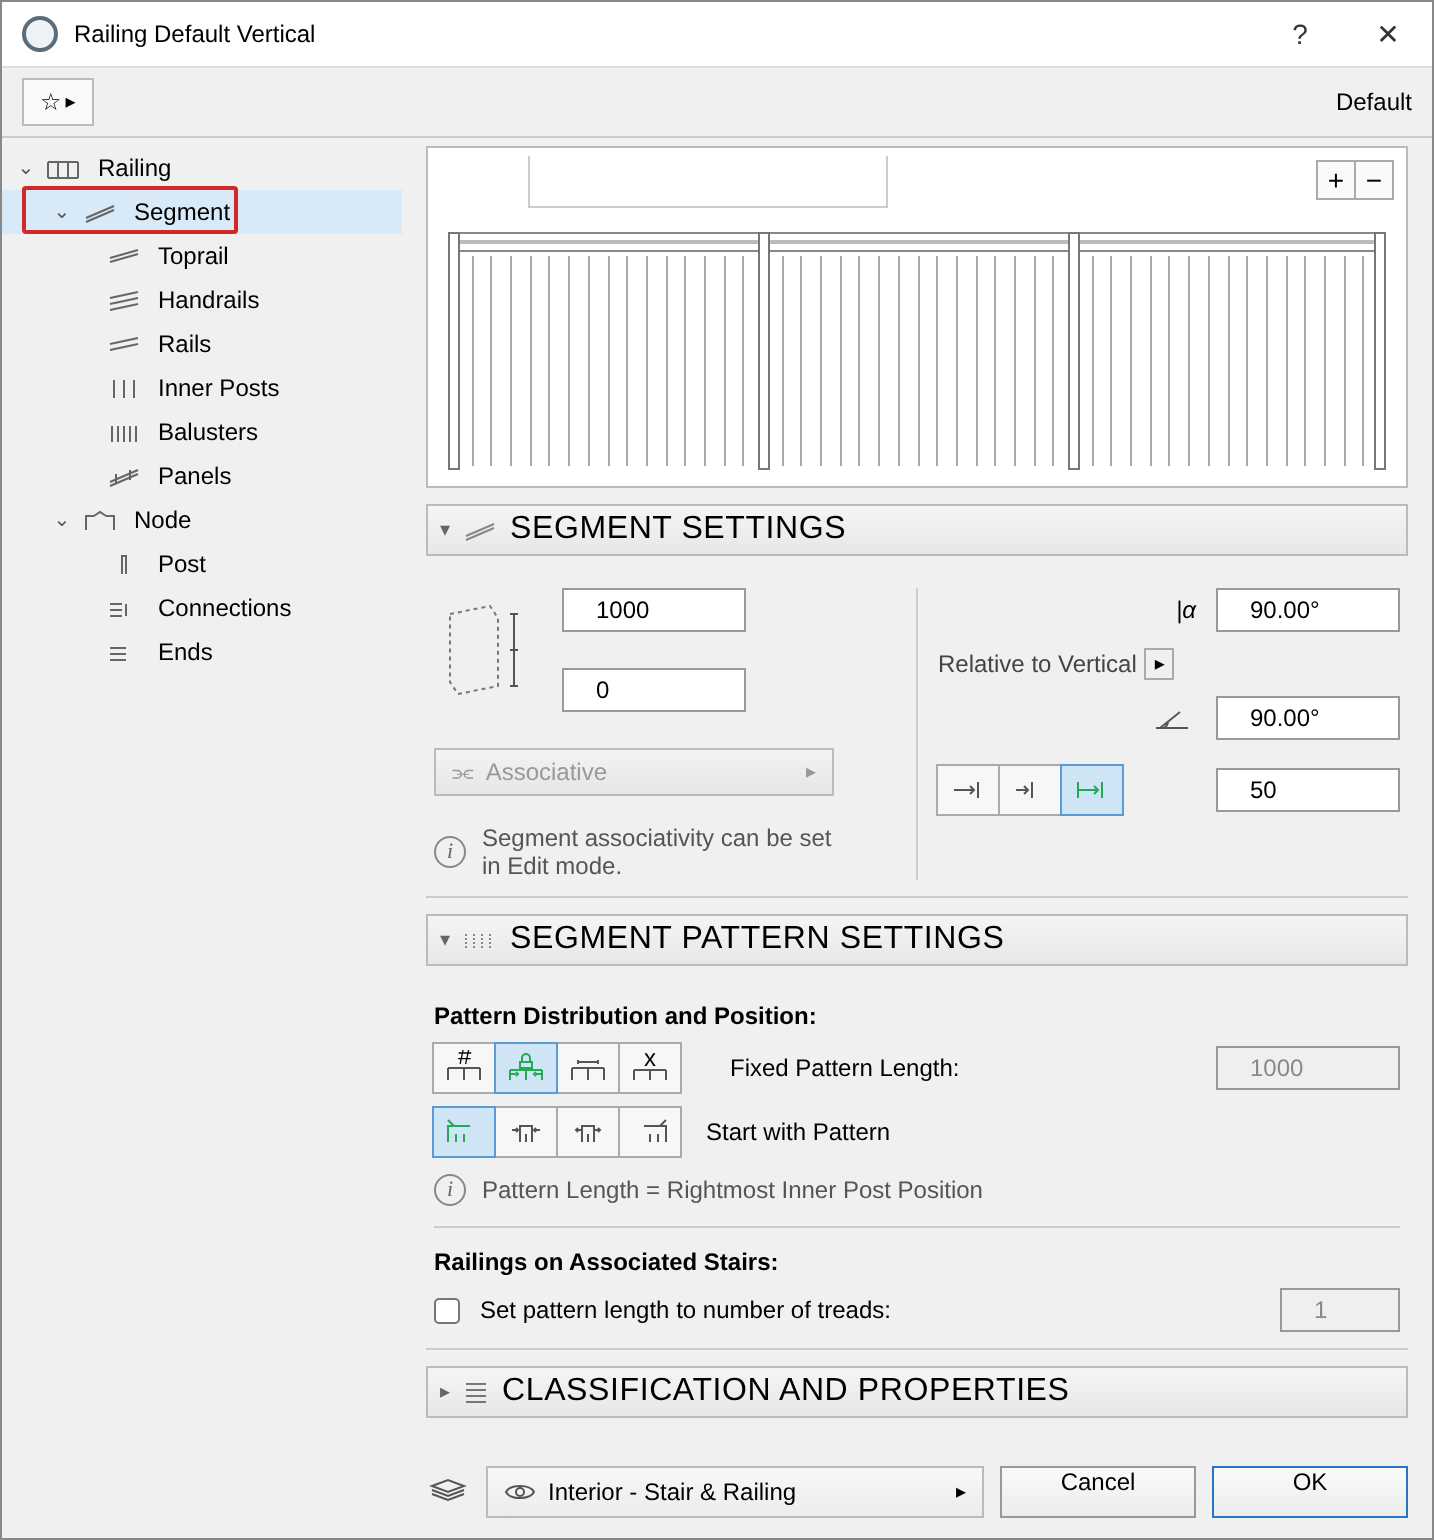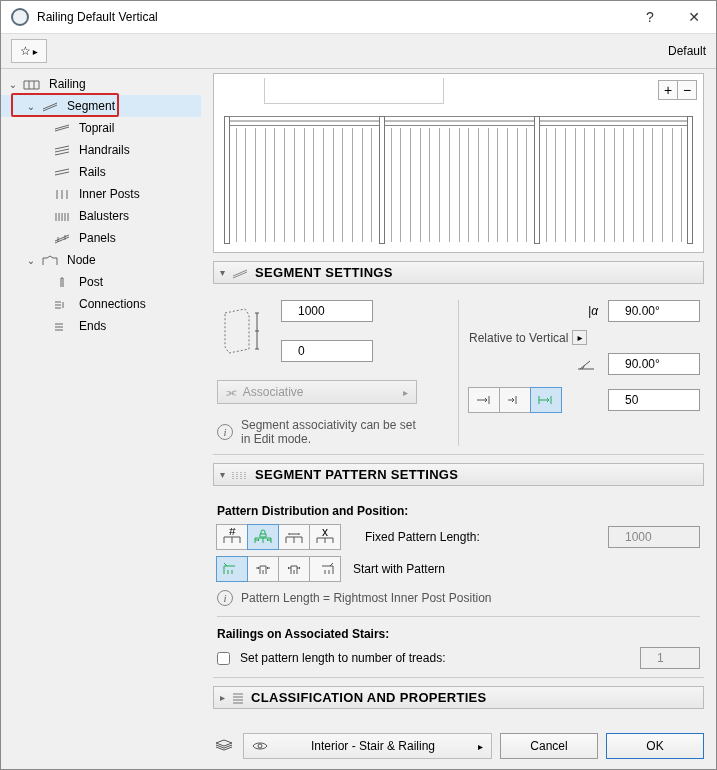--- a/index.html
+++ b/index.html
@@ -27,39 +27,39 @@
   .preview .pm { position:absolute; top:6px; right:6px; display:flex; }
   .preview .pm div { border:1px solid #aaa; background:#fafafa; width:20px; height:20px; display:flex; align-items:center; justify-content:center; font-size:14px; margin-left:-1px; }
   .preview-railing { position:absolute; left:10px; right:10px; top:42px; bottom:10px; }
   .preview-railing .toprail { position:absolute; left:0; right:0; top:0; height:10px; border:1px solid #888; background:#fff; }
   .preview-railing .toprail::after { content:""; position:absolute; left:0; right:0; top:3px; height:2px; background:#bbb; }
   .preview-railing .balusters { position:absolute; left:2px; right:2px; top:12px; bottom:0; display:flex; }
   .preview-railing .balusters span { flex:1; border-left:1px solid #aaa; }
   .preview-railing .post { position:absolute; top:0; bottom:-2px; width:6px; background:#fff; border:1px solid #777; }
   .section-hdr { display:flex; align-items:center; background:linear-gradient(#f5f5f5,#e7e7e7); border:1px solid #bbb; padding:3px 6px; gap:6px; }
   .section-hdr .caret { font-size:10px; color:#666; }
-  .section-hdr .name { font-weight:700; font-size:13px; letter-spacing:.3px; }
+  .section-hdr .name { font-weight:400; font-size:16px; letter-spacing:.3px; }
   .section-body { padding:8px 4px; border-bottom:1px solid #ccc; }
   .row { display:flex; align-items:center; gap:6px; }
   input.val { border:1px solid #999; height:22px; padding:0 16px; width:92px; background:#fff; }
   input.val[disabled] { background:#efefef; color:#888; }
   .twocol { display:flex; }
   .col { flex:1; display:flex; flex-direction:column; gap:8px; }
   .col.left { border-right:1px solid #ccc; padding-right:10px; }
   .col.right { padding-left:10px; }
   .assoc-btn { display:flex; align-items:center; border:1px solid #bbb; background:linear-gradient(#f3f3f3,#e6e6e6); padding:4px 8px; color:#999; width:200px; justify-content:space-between; }
   .hint { display:flex; gap:8px; color:#555; align-items:center; font-size:11.5px; }
   .hint .i { border:1.5px solid #888; border-radius:50%; width:16px; height:16px; display:flex; align-items:center; justify-content:center; font-style:italic; font-family: Georgia, serif; font-size:11px; color:#666; }
   .toggle-set { display:flex; }
   .toggle { border:1px solid #aaa; width:32px; height:26px; margin-left:-1px; display:flex; align-items:center; justify-content:center; background:#f7f7f7; font-size:10px; }
   .toggle.on { background:#cfe5f6; border-color:#5a9bd5; position:relative; z-index:1; }
   .subhdr { font-weight:bold; margin:2px 0 6px 0; }
   .footer { display:flex; align-items:center; gap:8px; padding-top:8px; }
-  .footer .layer { flex:1; display:flex; align-items:center; border:1px solid #bbb; background:linear-gradient(#f8f8f8,#ececec); height:26px; padding:0 8px; gap:6px;text-align:center; }
-  .btn { border:1px solid #999; background:linear-gradient(#fafafa,#ececec); width:98px; height:26px; display:flex; align-items:center; justify-content:center; }
+  .footer .layer { flex:1; display:flex; align-items:center; border:1px solid #bbb; background:linear-gradient(#f8f8f8,#ececec); height:26px; padding:0 8px; gap:6px; }
+  .btn { border:1px solid #999; background:linear-gradient(#fafafa,#ececec); width:98px; height:26px; display:flex; justify-content:center; }
   .btn.primary { border:1.5px solid #2a74c6; }
   .skew { font-style:italic; }
   svg { display:block; }
   .small-label { color:#444; }
 </style>
 </head>
 <body>
 
 <div class="titlebar">
   <div class="icon"></div>

